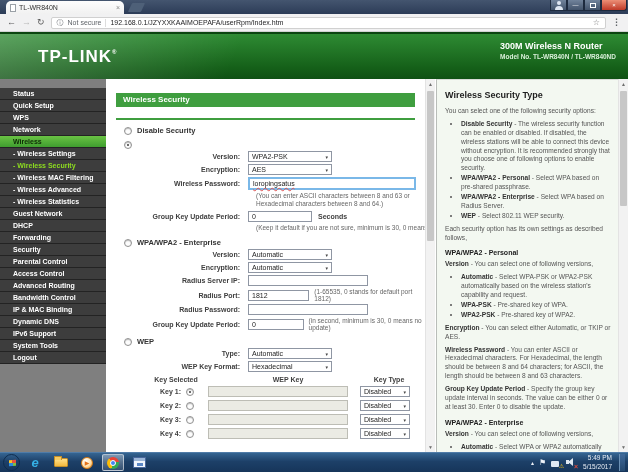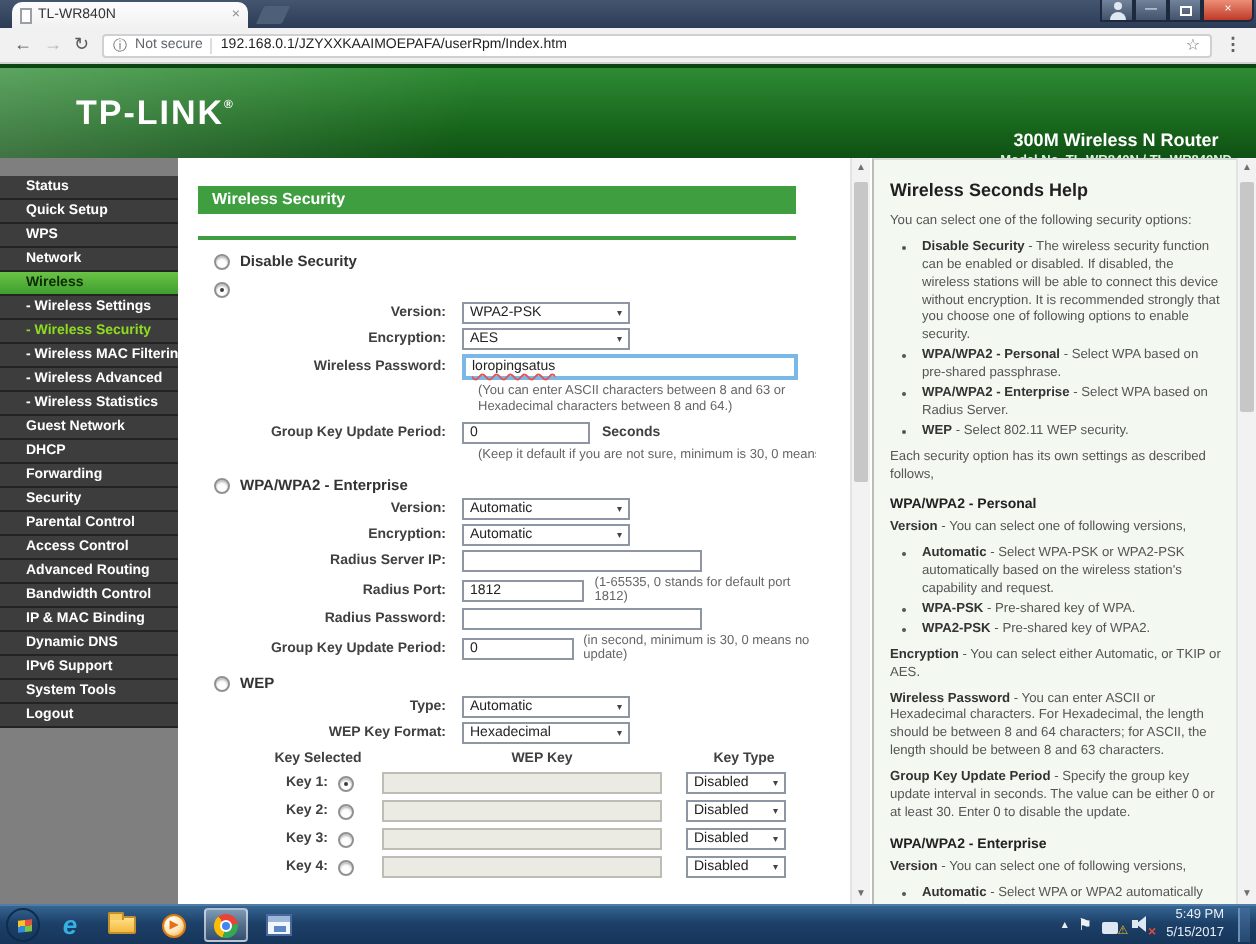--- a/index.html
+++ b/index.html
@@ -42,35 +42,35 @@
 
   
   .tplink-header { position:absolute; top:32px; left:0; right:0; height:47px;
     border-top:2px solid #0c4511;
     background:
       linear-gradient(115deg, rgba(255,255,255,.22) 0%, rgba(255,255,255,0) 38%),
       linear-gradient(var(--header_green), #156019 75%, #0f5114 100%); }
   .logo { position:absolute; left:38px; top:13px; color:#fff; font-size:17px; font-weight:bold;
     letter-spacing:1px; }
   .logo sup { font-size:6px; vertical-align:8px; }
-  .header-right { position:absolute; right:12px; top:31px; text-align:center; color:#fff; }
+  .header-right { position:absolute; right:12px; top:7px; text-align:left; color:#fff; }
   .product-name { font-size:9px; font-weight:bold; }
   .model-no { font-size:6.5px; color:#d9efd9; margin-top:2px; font-weight:bold; }
 
   
   .sidebar { position:absolute; left:0; top:79px; width:106px; bottom:20px; background:#7f7f7f;
     padding-top:9px; }
   .side-item { height:12px; line-height:11px; background:var(--sidebar_item);
     border-bottom:1px solid #232323; color:#fff; font-size:7px; font-weight:bold;
     padding-left:13px; cursor:pointer; white-space:nowrap; }
   .side-item.selected { background:linear-gradient(#6ac344, #3f9e2f); color:#0d2b06; }
   .side-item.active-sub { color:var(--sidebar_active_text); }
 
   
-  .content { position:absolute; left:89px; top:79px; width:319px; bottom:20px; background:#fff;
+  .content { position:absolute; left:106px; top:79px; width:319px; bottom:20px; background:#fff;
     overflow:hidden; }
   .page-title { margin:14px 0 0 10px; width:299px; height:14px; background:var(--green);
     color:#fff; font-size:8px; font-weight:bold; line-height:14px; padding-left:7px; }
   .rule { margin:11px 0 0 10px; width:299px; height:2px; background:var(--green); }
 
   .radio-row { display:flex; align-items:center; gap:5px; margin:6px 0 2px 18px; }
   .radio-label { font-size:7.5px; font-weight:bold; color:#333; }
   .radio { width:8px; height:8px; border-radius:50%; border:1px solid #919191; background:#fdfdfd;
     box-shadow:inset 0 1px 1px rgba(0,0,0,.25); position:relative; flex:none; }
   .radio.checked::after { content:""; position:absolute; inset:2px; border-radius:50%; background:#3c3c3c; }
@@ -401,21 +401,21 @@
     </div>
   </div>
 
   <div class="vscroll content-scroll">
     <div class="sarrow">▲</div>
     <div class="thumb"></div>
     <div class="sarrow bottom">▼</div>
   </div>
 
   <div class="help">
-    <div class="help-title">Wireless Seconds Help</div>
+    <div class="help-title">Wireless Security Type</div>
     <p>You can select one of the following security options:</p>
     <ul>
       <li><span class="b">Disable Security</span><span> - The wireless security function can be enabled or disabled. If disabled, the wireless stations will be able to connect this device without encryption. It is recommended strongly that you choose one of following options to enable security.</span></li>
       <li><span class="b">WPA/WPA2 - Personal</span><span> - Select WPA based on pre-shared passphrase.</span></li>
       <li><span class="b">WPA/WPA2 - Enterprise</span><span> - Select WPA based on Radius Server.</span></li>
       <li><span class="b">WEP</span><span> - Select 802.11 WEP security.</span></li>
     </ul>
     <p>Each security option has its own settings as described follows,</p>
 
     <div class="help-sub">WPA/WPA2 - Personal</div>

